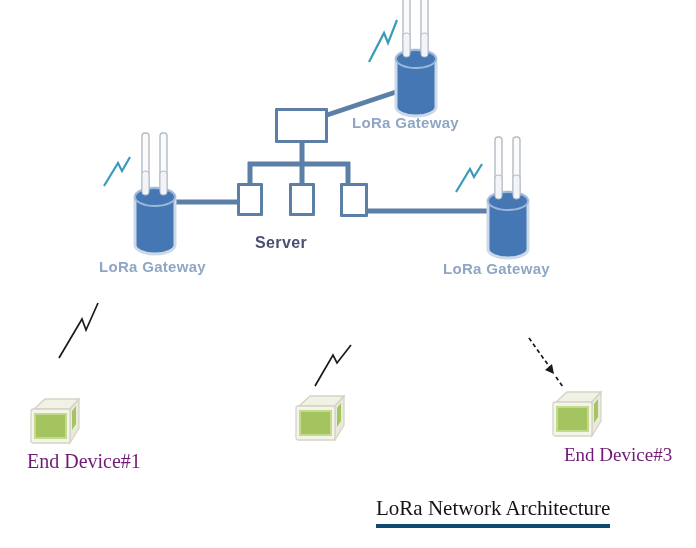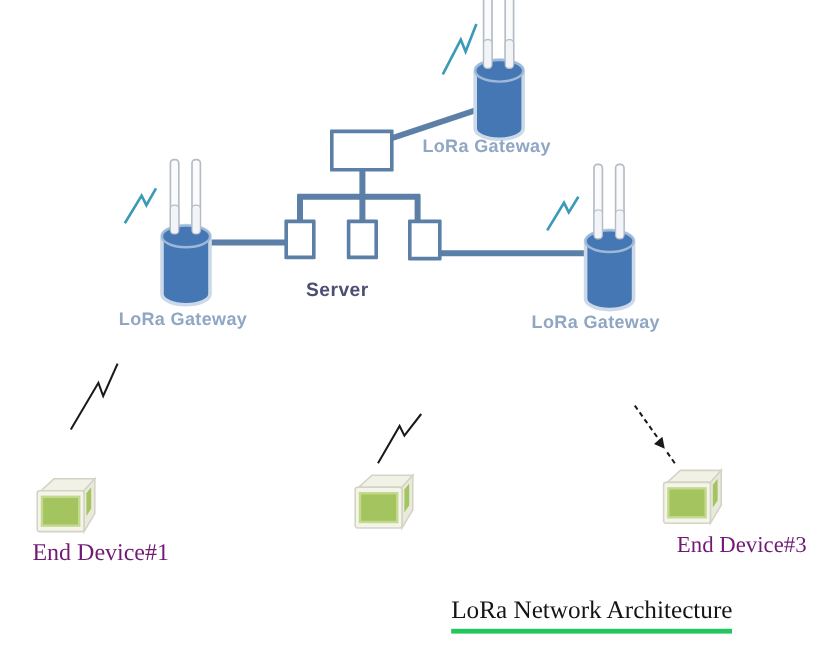--- a/index.html
+++ b/index.html
@@ -23,21 +23,21 @@
     position:absolute;color:#4d4e73;font-size:16px;font-weight:600;
     letter-spacing:.4px;line-height:30px;
   }
   .dev-label{
     position:absolute;color:#701a75;font-family:"Liberation Serif",serif;
     font-size:20px;white-space:nowrap;
   }
   .diagram-title{
     position:absolute;color:#141414;font-family:"Liberation Serif",serif;
     font-size:21px;white-space:nowrap;padding-bottom:3px;
-    border-bottom:4px solid #22c55e;
+    border-bottom:4px solid #0c4a6e;
   }
 </style>
 </head>
 <body>
 
 <div id="canvas">
 
   <svg class="abs" style="left:0;top:0;" width="696" height="548" viewBox="0 0 696 548">
 
     <line x1="327" y1="115" x2="402" y2="90" stroke="#5b7fa6" stroke-width="5"></line>

